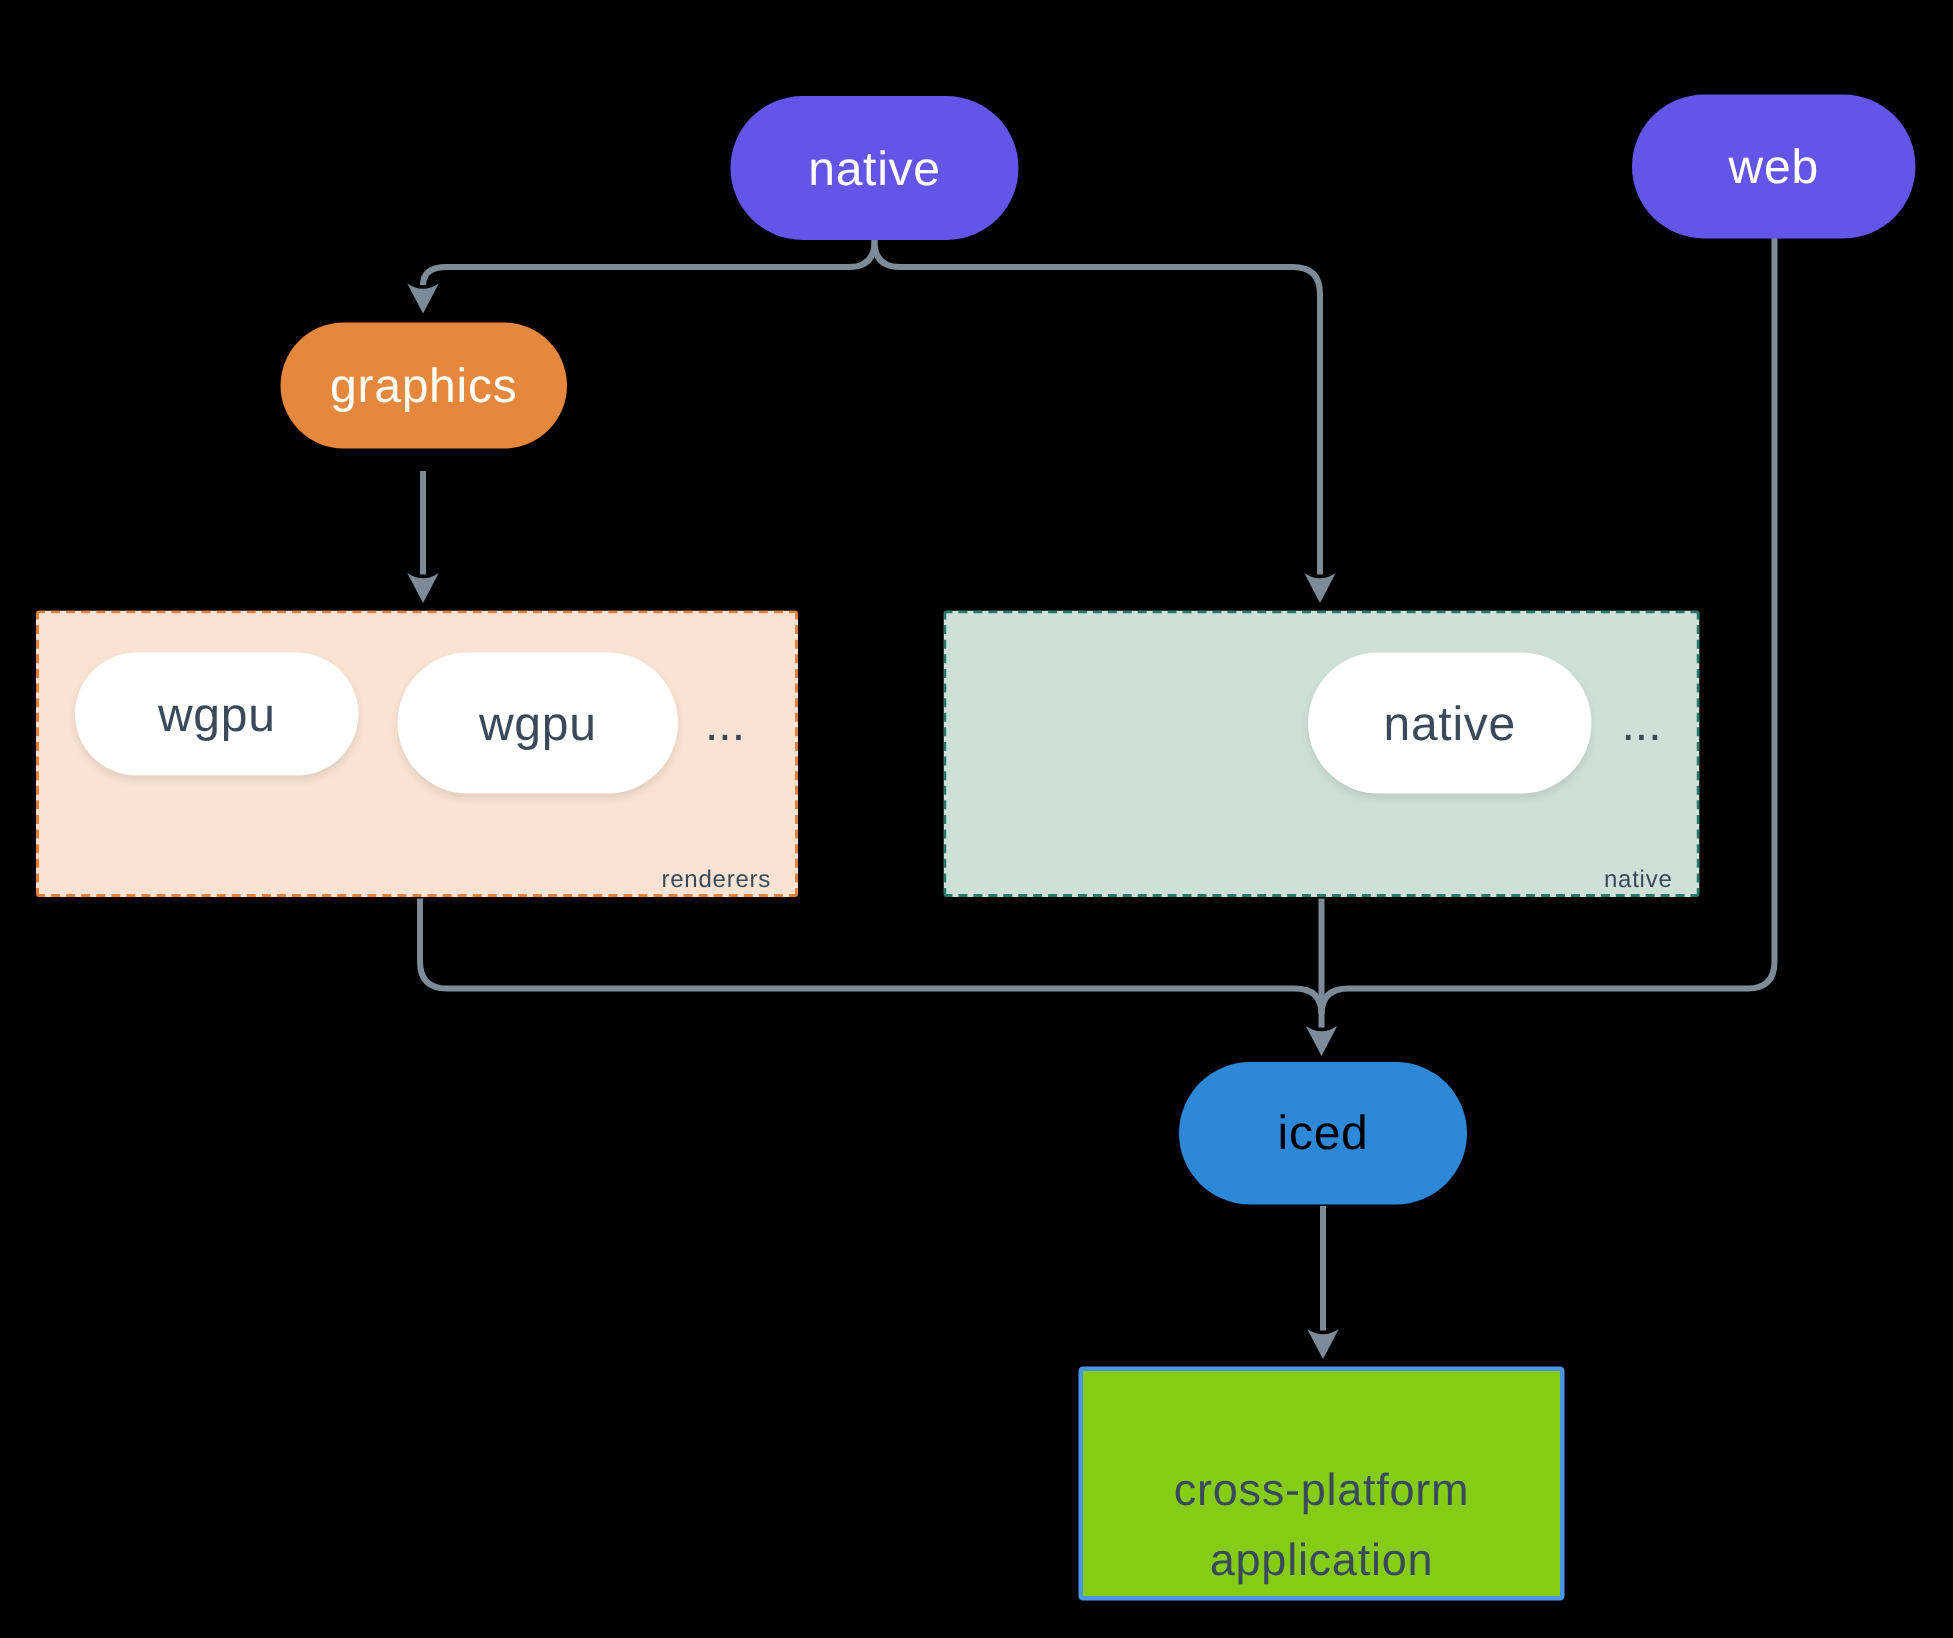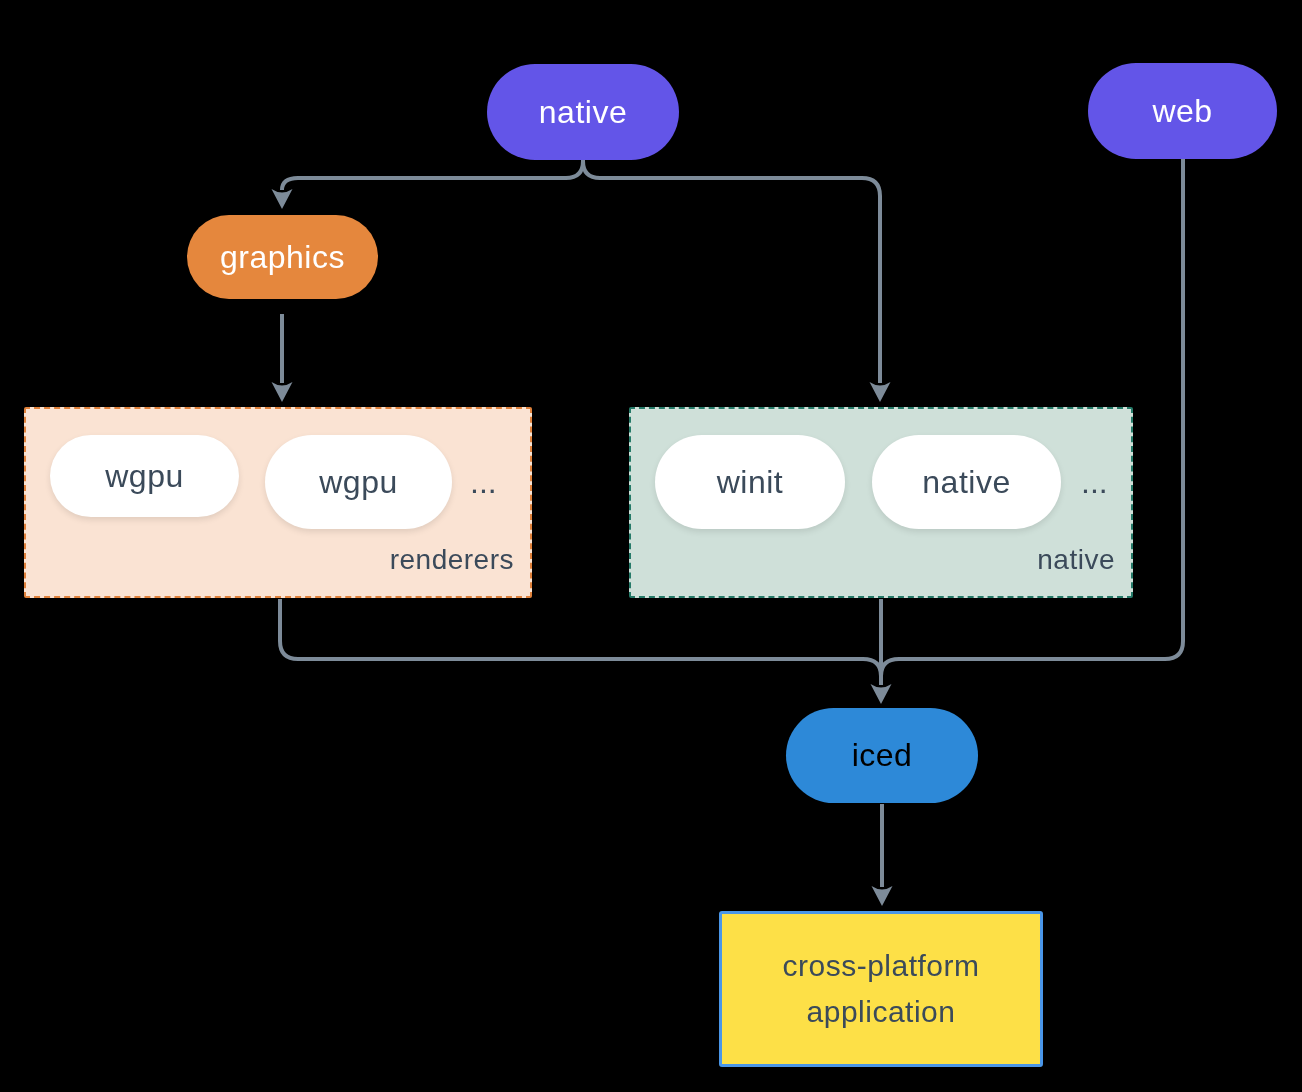--- a/index.html
+++ b/index.html
@@ -51,41 +51,41 @@
     background: #fae3d3;
     border-color: #e0823c;
   }
   .group-shells {
     background: #cfe0d9;
     border-color: #257a68;
   }
   .group-label {
     position: absolute;
     right: 16px;
-    bottom: 20px;
-    font-size: 28px;
+    bottom: 0;
+    font-size: 16px;
     color: #3b4a5a;
     letter-spacing: 0.5px;
   }
   .ellipsis {
     position: absolute;
     top: 26px;
     height: 94px;
     line-height: 94px;
     font-size: 32px;
     color: #3b4a5a;
   }
   .app-box {
     position: absolute;
     box-sizing: border-box;
-    background: #fde047;
+    background: #84cc16;
     border: 3px solid #4a96e8;
     border-radius: 3px;
     display: flex;
-    align-items: center;
+    align-items: flex-end;
     justify-content: center;
     text-align: center;
     color: #3b4a5a;
     font-size: 30px;
     line-height: 1.55;
     letter-spacing: 0.5px;
     padding: 0 24px;
   }
 </style>
 </head>
@@ -129,23 +129,20 @@
       <span>wgpu</span>
     </div>
     <div class="pill pill-white" style="left:239px; top:26px; width:187px; height:94px;">
       <span>wgpu</span>
     </div>
     <span class="ellipsis" style="left:444px;">...</span>
     <span class="group-label">renderers</span>
   </div>
 
   <div class="group group-shells" style="left:629px; top:407px; width:504px; height:191px;">
-    <div class="pill pill-white" style="left:24px; top:26px; width:190px; height:94px;">
-      <span>winit</span>
-    </div>
     <div class="pill pill-white" style="left:241px; top:26px; width:189px; height:94px;">
       <span>native</span>
     </div>
     <span class="ellipsis" style="left:450px;">...</span>
     <span class="group-label">native</span>
   </div>
 
   <div class="pill pill-iced" style="left:786px; top:708px; width:192px; height:95px;">
     <span>iced</span>
   </div>

